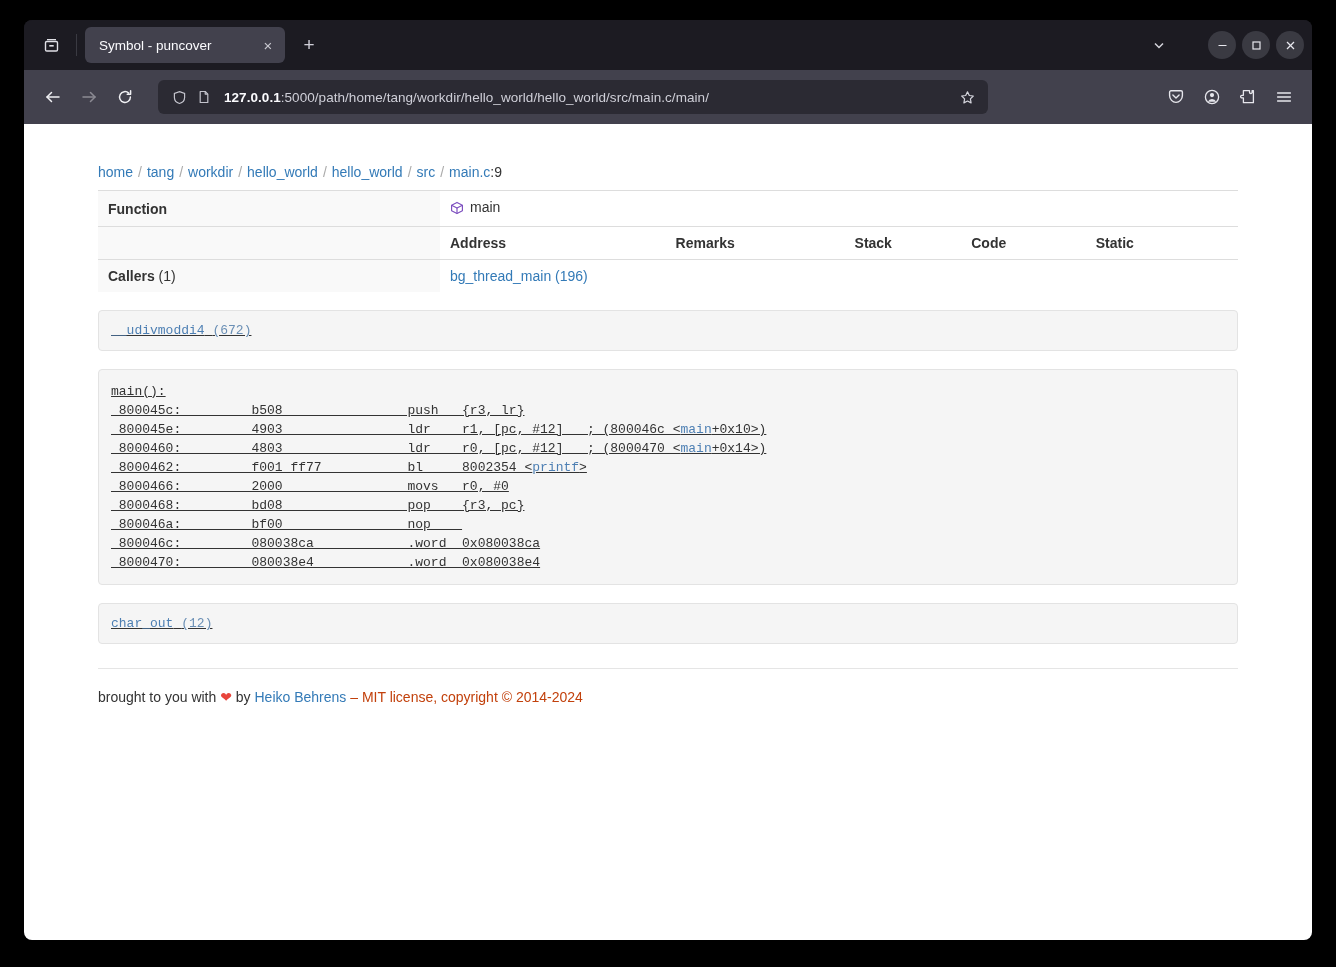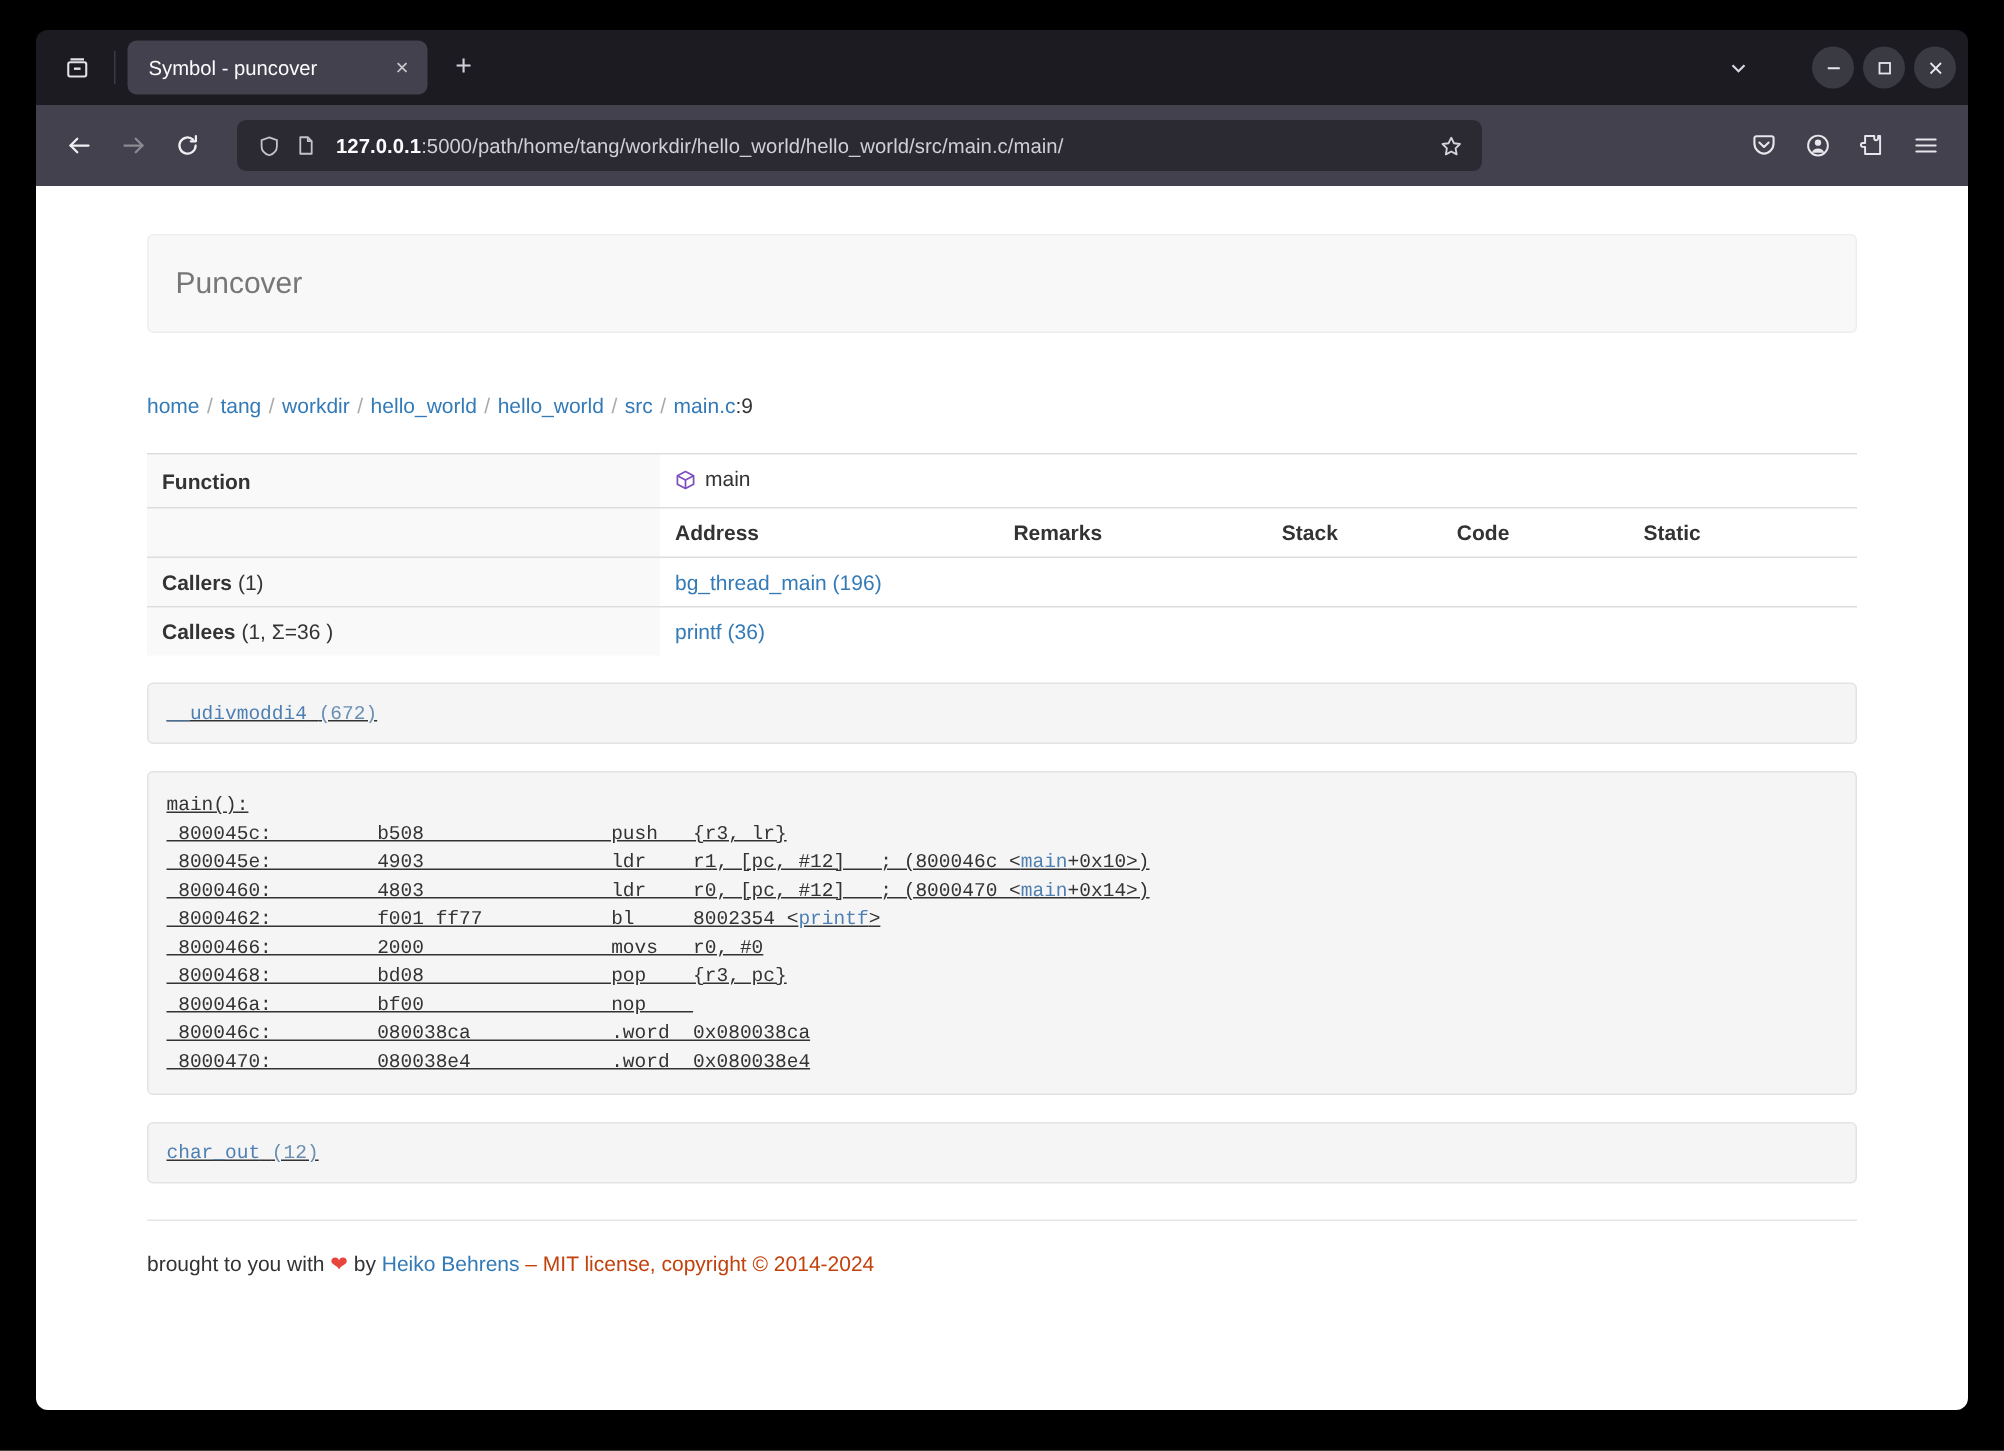--- a/index.html
+++ b/index.html
@@ -210,21 +210,20 @@
     color: #333;
   }
   .breadcrumb a { color: #337ab7; text-decoration: none; }
   .breadcrumb .sep { color: #aaa; padding: 0 5px; }
 
   
   table.info {
     width: 100%;
     border-collapse: collapse;
     font-size: 14px;
-    margin-top: 14px;
   }
   table.info td, table.info th {
     padding: 8px 10px;
     vertical-align: middle;
     border-top: 1px solid #dddddd;
     text-align: left;
   }
   td.lbl {
     width: 30%;
     background: #f9f9f9;
@@ -413,23 +412,20 @@
             <line x1="2.6" y1="9" x2="15.4" y2="9"></line>
             <line x1="2.6" y1="13" x2="15.4" y2="13"></line>
         </svg>
       </div>
     </div>
   </div>
 
   <div class="viewport">
     <div class="page">
 
-      <div class="jumbotron">
-        <h1>Puncover</h1>
-      </div>
 
       <div class="breadcrumb">
         <a href="#">home</a><span class="sep">/</span><a href="#">tang</a><span class="sep">/</span><a href="#">workdir</a><span class="sep">/</span><a href="#">hello_world</a><span class="sep">/</span><a href="#">hello_world</a><span class="sep">/</span><a href="#">src</a><span class="sep">/</span><a href="#">main.c</a><span>:9</span>
       </div>
 
       <table class="info">
         <tbody>
             <tr>
           <td class="lbl">Function</td>
           <td class="val">
@@ -457,26 +453,20 @@
             </tbody>
                 </table>
           </td>
         </tr>
         <tr>
           <td class="lbl"><span>Callers</span> <span class="light">(1)</span></td>
           <td class="val">
             <a href="#"><span>bg_thread_main</span> <span>(196)</span></a>
           </td>
         </tr>
-        <tr>
-          <td class="lbl"><span>Callees</span> <span class="light">(1, Σ=36 )</span></td>
-          <td class="val">
-            <a href="#"><span>printf</span> <span>(36)</span></a>
-          </td>
-        </tr>
       </tbody>
         </table>
 
       <div class="panel"><a href="#"><span>__udivmoddi4</span></a> <span class="num">(672)</span></div>
 
       <div class="panel asm-panel"><span>main():</span>
 <span id="asm-lines"> 800045c:         b508                push   {r3, lr}
  800045e:         4903                ldr    r1, [pc, #12]   ; (800046c &lt;<a href="#">main</a>+0x10&gt;)
  8000460:         4803                ldr    r0, [pc, #12]   ; (8000470 &lt;<a href="#">main</a>+0x14&gt;)
  8000462:         f001 ff77           bl     8002354 &lt;<a href="#">printf</a>&gt;

